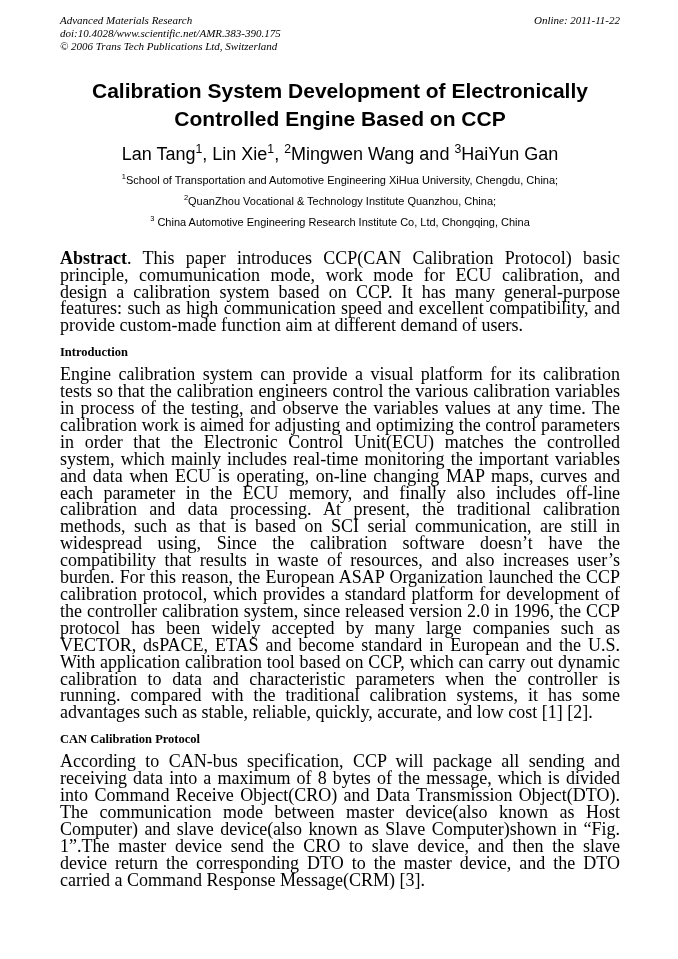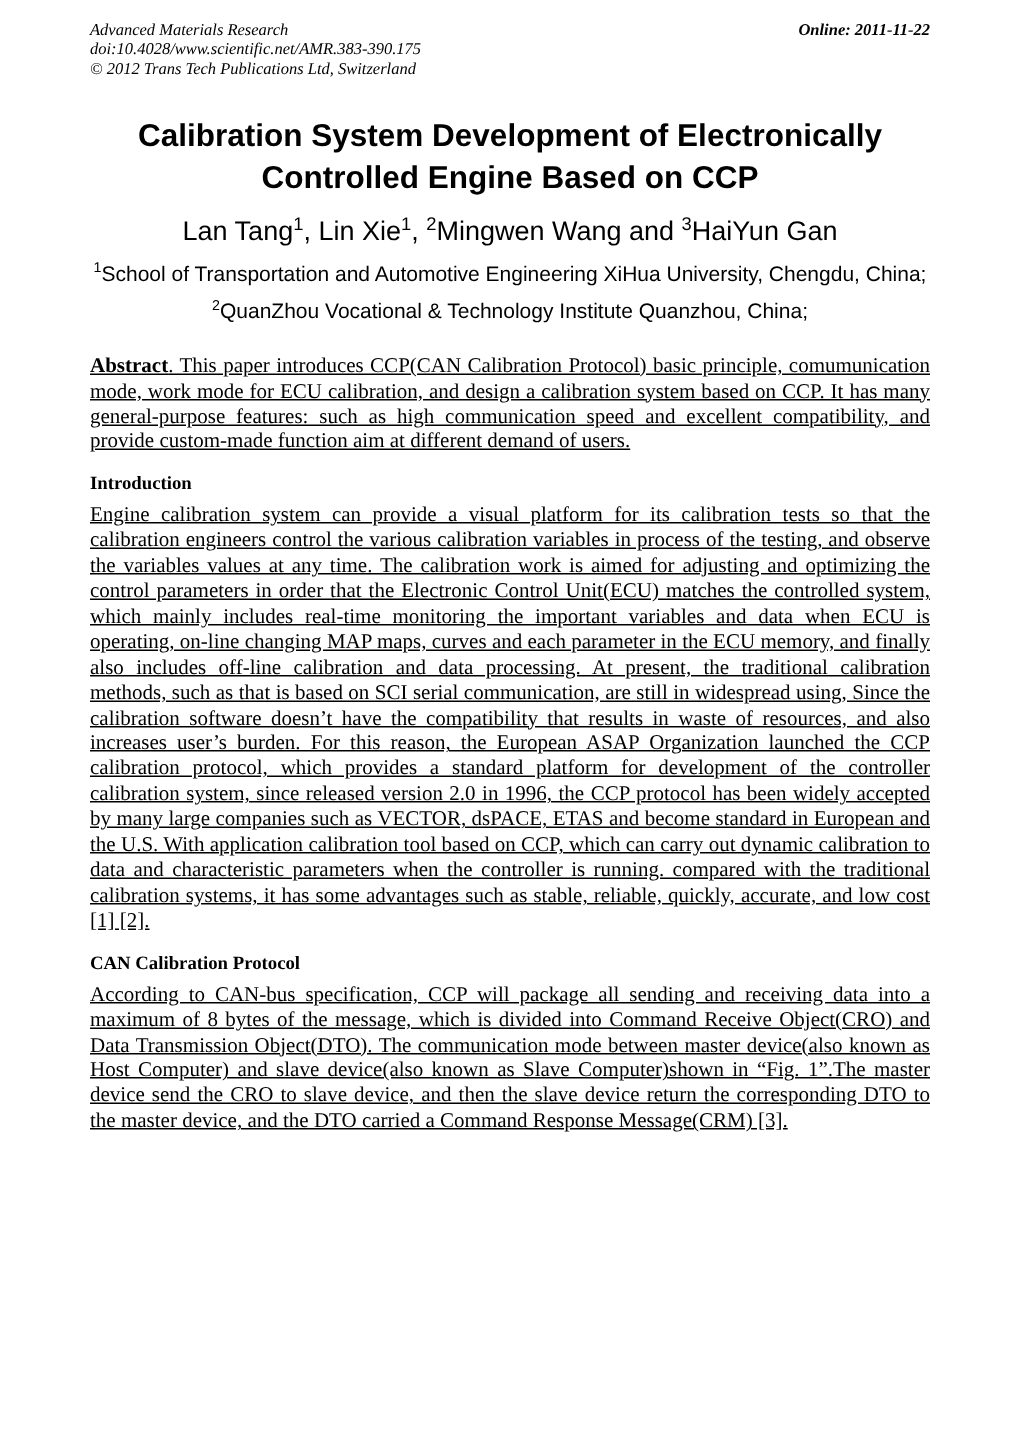--- a/index.html
+++ b/index.html
@@ -15,91 +15,91 @@
   
   .paper-header {
     display: flex;
     justify-content: space-between;
     align-items: flex-start;
     font-style: italic;
     font-size: 11px;
     line-height: 13px;
   }
   .header-left div { white-space: nowrap; }
-  .header-right { white-space: nowrap; font-weight: bold; }
+  .header-right { white-space: nowrap; }
   
   .paper-title {
     font-family: "Liberation Sans", sans-serif;
     font-weight: bold;
     font-size: 21px;
     line-height: 1.35;
     text-align: center;
     margin: 24px 10px 0 10px;
   }
   .authors-line {
     font-family: "Liberation Sans", sans-serif;
     font-size: 18px;
     text-align: center;
     margin: 10px 0 0 0;
   }
   .affil-line, .email-line {
     font-family: "Liberation Sans", sans-serif;
-    font-size: 14px;
+    font-size: 11px;
     text-align: center;
     margin: 9px 0 0 0;
   }
   sup {
     font-size: 0.68em;
     vertical-align: super;
     line-height: 0;
   }
   
   .keywords-line {
     font-size: 12.5px;
     margin: 30px 0 0 0;
   }
   .bold { font-weight: bold; }
   
   .body-par {
-    font-size: 14px;
+    font-size: 18px;
     line-height: 16.9px;
     text-align: justify;
     margin: 6px 0 0 0;
-    text-decoration: underline;
   }
   .abstract-par { margin-top: 22px; }
   .section { margin-top: 11px; }
   .section-heading {
     font-size: 12.5px;
     font-weight: bold;
     margin: 0 0 4px 0;
   }
 </style>
 </head>
 <body>
 
 <div class="page">
 
   <header class="paper-header">
     <div class="header-left">
       <div>Advanced Materials Research</div>
       <div>doi:10.4028/www.scientific.net/AMR.383-390.175</div>
-      <div>© 2012 Trans Tech Publications Ltd, Switzerland</div>
+      <div>© 2006 Trans Tech Publications Ltd, Switzerland</div>
     </div>
     <div class="header-right">Online: 2011-11-22</div>
   </header>
 
   <h1 class="paper-title">Calibration System Development of Electronically Controlled Engine Based on CCP</h1>
 
   <p class="authors-line"><span>Lan Tang</span><sup>1</sup><span>, </span><span>Lin Xie</span><sup>1</sup><span>, </span><sup>2</sup><span>Mingwen Wang</span><span> and </span><sup>3</sup><span>HaiYun Gan</span></p>
 
   <p class="affil-line"><sup>1</sup><span>School of Transportation and Automotive Engineering XiHua University, Chengdu, China;</span></p>
 
   <p class="affil-line"><sup>2</sup><span>QuanZhou Vocational &amp; Technology Institute Quanzhou, China;</span></p>
 
+  <p class="affil-line"><sup>3</sup><span> China Automotive Engineering Research Institute Co, Ltd, Chongqing, China</span></p>
 
 
 
   <p class="body-par abstract-par"><span class="bold">Abstract</span><span>. This paper introduces CCP(CAN Calibration Protocol) basic principle, comumunication mode, work mode for ECU calibration, and design a calibration system based on CCP. It has many general-purpose features: such as high communication speed and excellent compatibility, and provide custom-made function aim at different demand of users.</span></p>
 
   <section class="section">
     <h2 class="section-heading">Introduction</h2>
     <p class="body-par">Engine calibration system can provide a visual platform for its calibration tests so that the calibration engineers control the various calibration variables in process of the testing, and observe the variables values at any time. The calibration work is aimed for adjusting and optimizing the control parameters in order that the Electronic Control Unit(ECU) matches the controlled system, which mainly includes real-time monitoring the important variables and data when ECU is operating, on-line changing MAP maps, curves and each parameter in the ECU memory, and finally also includes off-line calibration and data processing. At present, the traditional calibration methods, such as that is based on SCI serial communication, are still in widespread using, Since the calibration software doesn’t have the compatibility that results in waste of resources, and also increases user’s burden. For this reason, the European ASAP Organization launched the CCP calibration protocol, which provides a standard platform for development of the controller calibration system, since released version 2.0 in 1996, the CCP protocol has been widely accepted by many large companies such as VECTOR, dsPACE, ETAS and become standard in European and the U.S. With application calibration tool based on CCP, which can carry out dynamic calibration to data and characteristic parameters when the controller is running. compared with the traditional calibration systems, it has some advantages such as stable, reliable, quickly, accurate, and low cost [1] [2].</p>
   </section>
 

